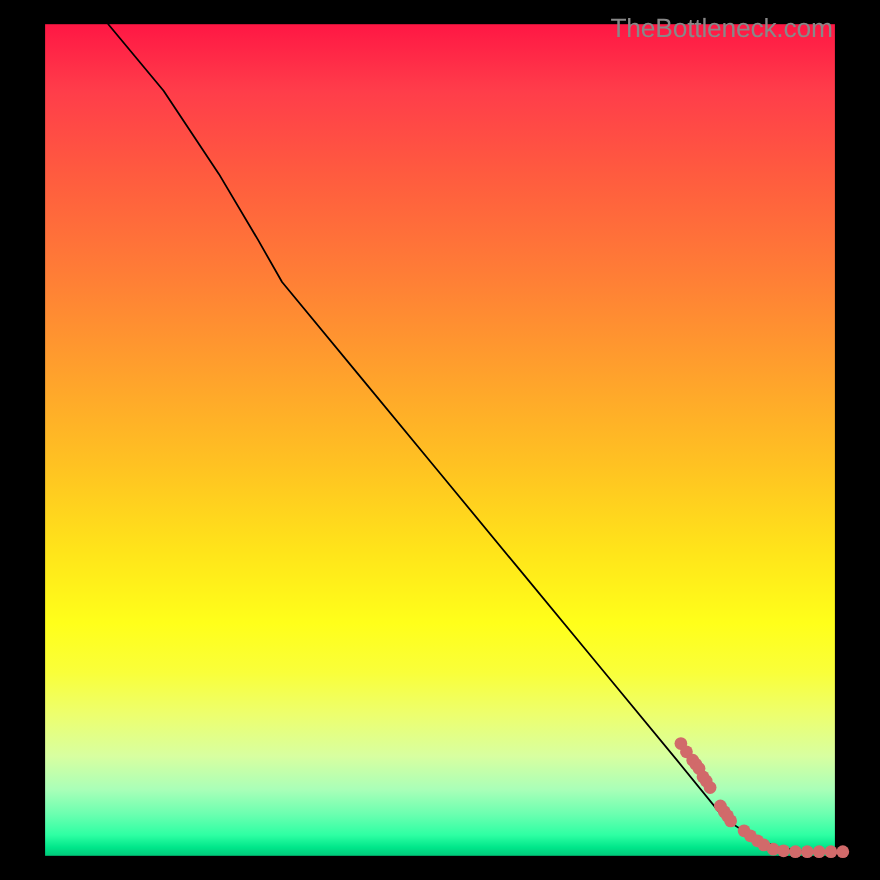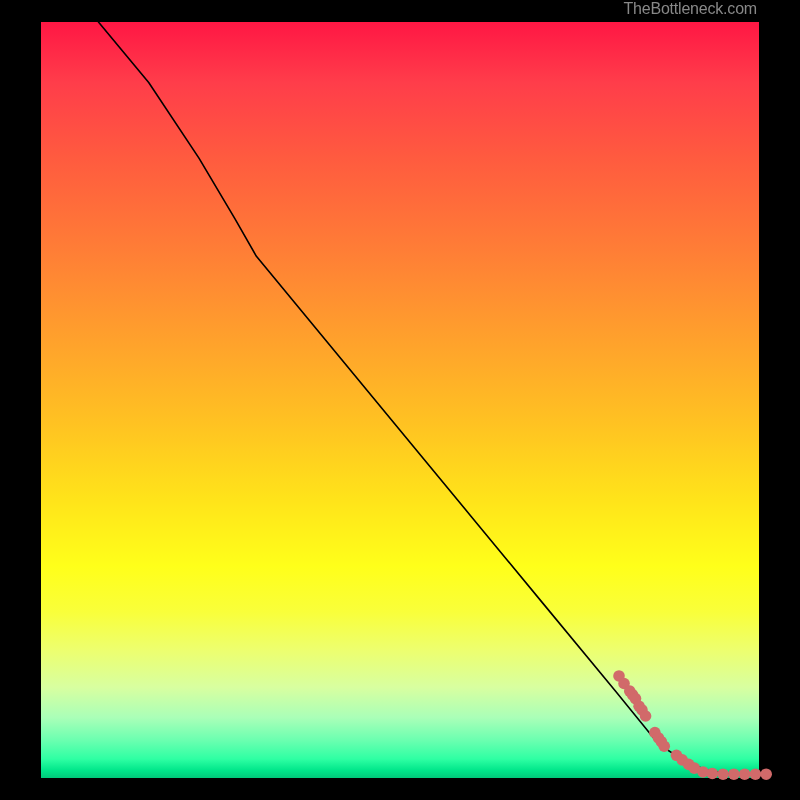--- a/index.html
+++ b/index.html
@@ -31,24 +31,24 @@
       #d8ffa0 88%,
       #aaffb8 92%,
       #6bffb0 95%,
       #2effa3 97.5%,
       #00e68a 99%,
       #00c97a 100%
     );
   }
   .watermark {
     position: absolute;
-    top: 0;
+    top: 13px;
     right: 43px;
     color: #888;
-    font-size: 16px;
+    font-size: 24px;
     font-weight: 400;
     letter-spacing: -0.2px;
   }
   svg.overlay {
     position: absolute;
     left: 41px;
     top: 22px;
     width: 718px;
     height: 756px;
     overflow: visible;

